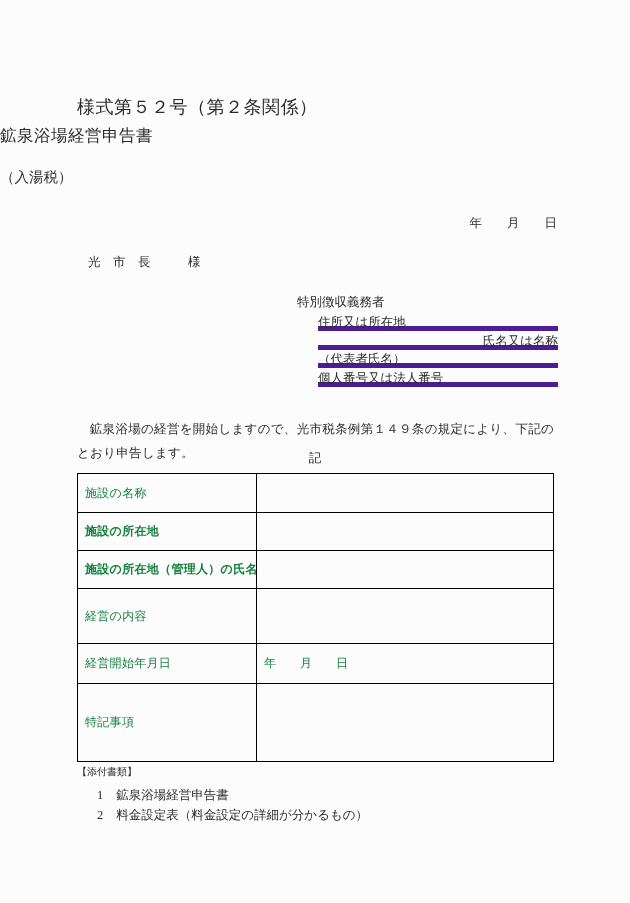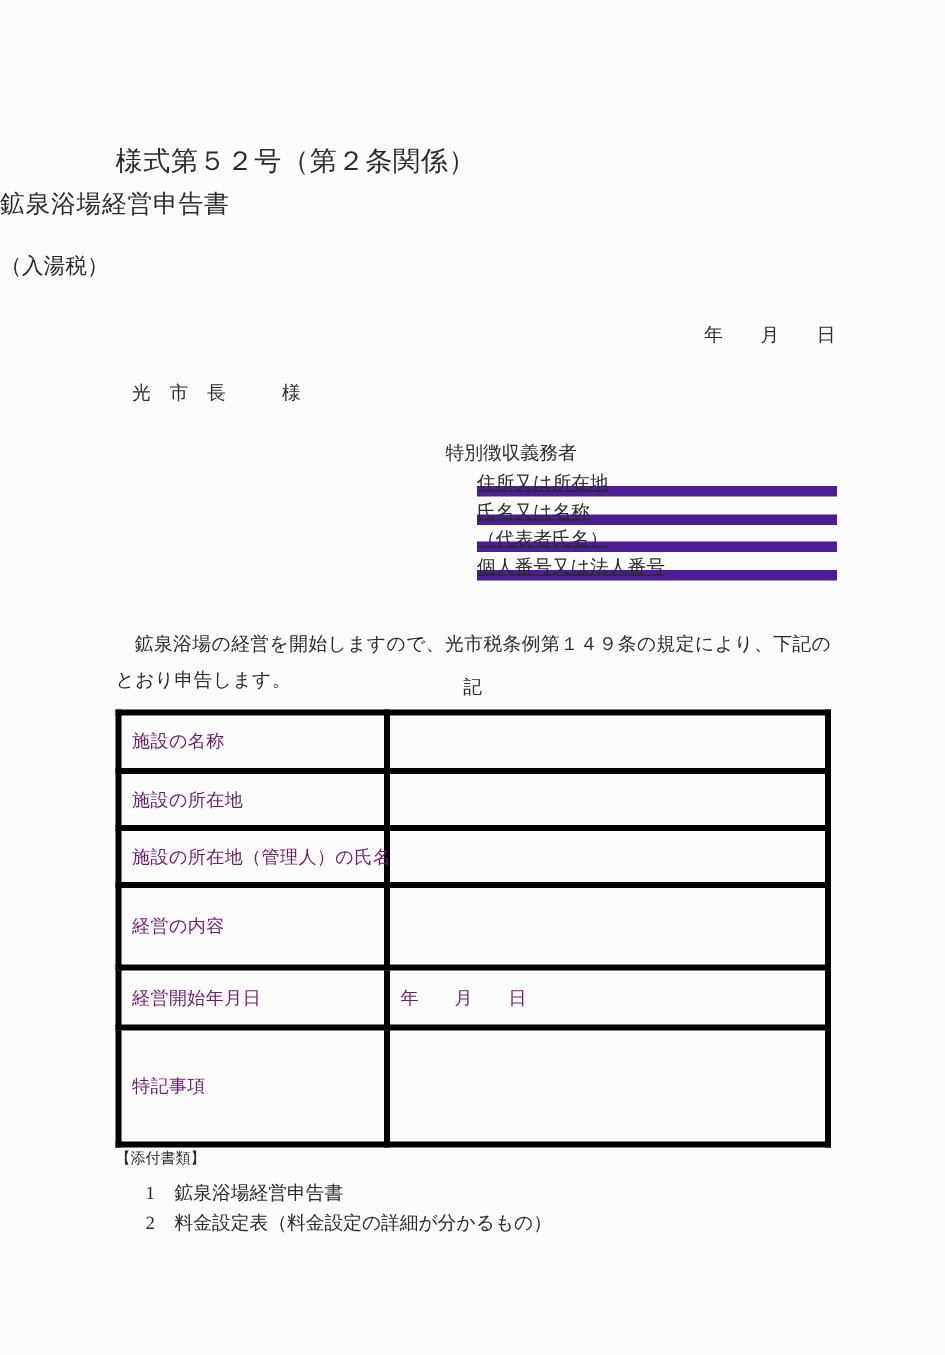--- a/index.html
+++ b/index.html
@@ -14,36 +14,36 @@
   }
   .abs { position: absolute; }
   .form-number { left: 77px; top: 95px; font-size: 18px; letter-spacing: 0.5px; }
   .doc-title { left: 0; top: 125px; width: 630px; text-align: left; font-size: 16.5px; font-weight: normal; letter-spacing: 0.5px; }
   .doc-subtitle { left: 0; top: 168px; width: 630px; text-align: left; font-size: 14.5px; }
   .date-line { right: 73px; top: 215px; font-size: 12.5px; }
   .addressee { left: 88px; top: 254px; font-size: 12.5px; }
   .collector-heading { left: 297px; top: 294px; font-size: 12.5px; }
   .collector-field {
     left: 318px; width: 240px; height: 17px;
-    border-bottom: 7px solid #4c1d95;
-    font-size: 12.5px; line-height: 17px; text-decoration: underline;
+    border-bottom: 5px solid #4c1d95;
+    font-size: 12.5px; line-height: 17px;
   }
-  .cf-1 { top: 314px; } .cf-2 { top: 333px; } .cf-3 { top: 351px; } .cf-4 { top: 370px; }
+  .cf-1 { top: 314px; } .cf-2 { top: 333px; text-align: right; } .cf-3 { top: 351px; } .cf-4 { top: 370px; }
   .declaration { left: 77px; top: 417px; width: 480px; font-size: 12.5px; line-height: 24px; letter-spacing: 0.3px; }
   .ki-label { left: 0; top: 450px; width: 630px; text-align: center; font-size: 12.5px; }
   table.decl-table {
     position: absolute; left: 77px; top: 473px; width: 477px;
     border-collapse: collapse; table-layout: fixed;
   }
   table.decl-table td {
-    border: 4px solid #000000; font-size: 12px;
-    vertical-align: middle; padding: 0 4px 0 7px; color: #701a75;
+    border: 1px solid #000000; font-size: 12px;
+    vertical-align: middle; padding: 0 4px 0 7px; color: #15803d;
   }
   td.label-cell { width: 179px; white-space: nowrap; letter-spacing: 0.3px; }
-  tr.rh-a { height: 39px; } tr.rh-b { height: 38px; }
+  tr.rh-a { height: 39px; } tr.rh-b { height: 38px; font-weight: bold; }
   tr.rh-c { height: 55px; } tr.rh-d { height: 40px; } tr.rh-e { height: 78px; }
   td.date-cell { padding-left: 118px; font-size: 12.5px; }
   .attachments-heading { left: 77px; top: 765px; font-size: 10px; }
   .attachment-item { left: 97px; font-size: 12.5px; }
   .ai-1 { top: 787px; } .ai-2 { top: 807px; }
   .attachment-text { margin-left: 13px; }
 </style>
 </head>
 <body>
 

